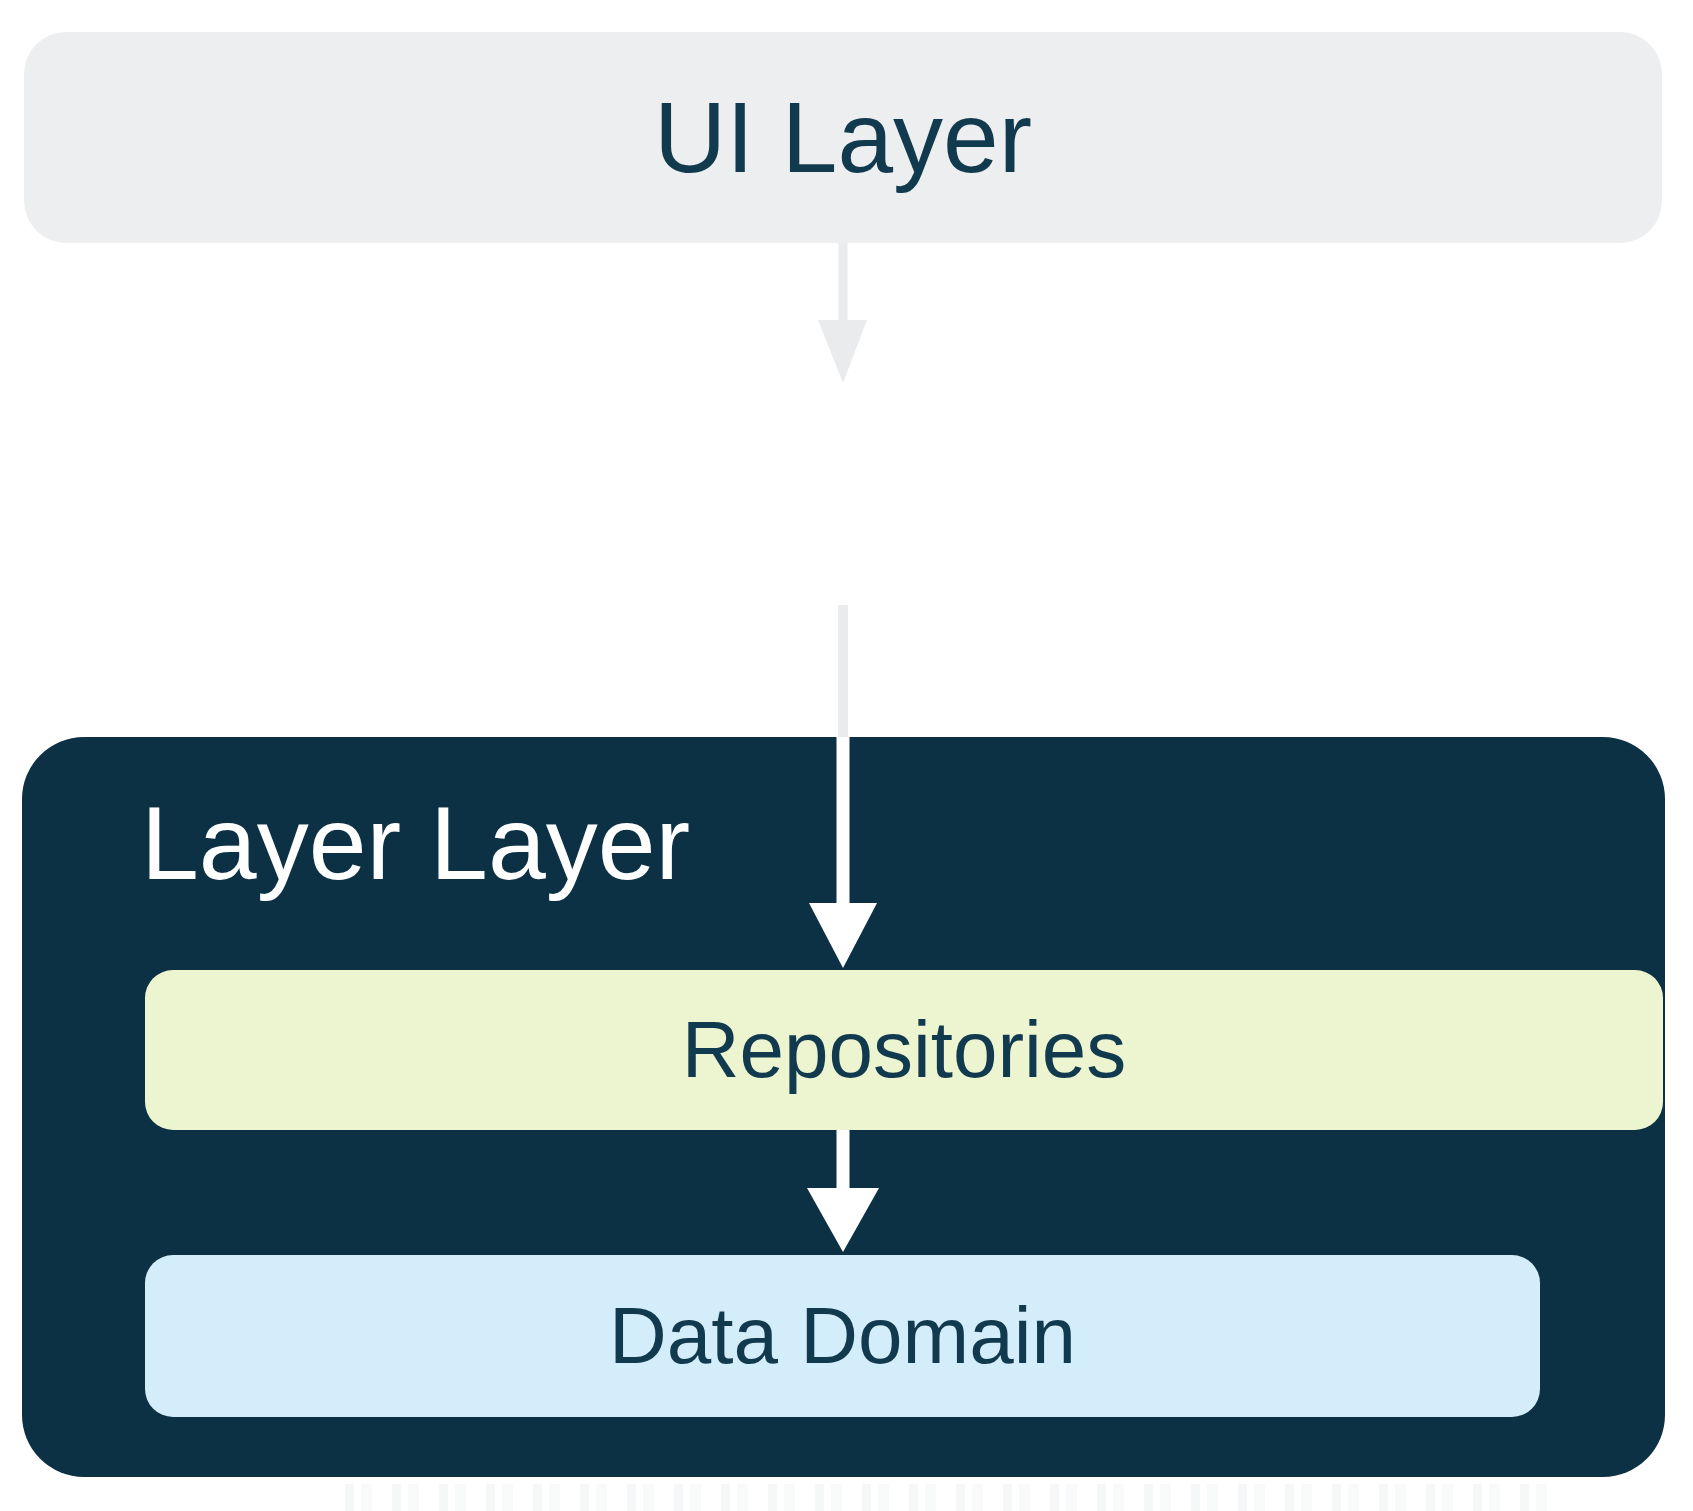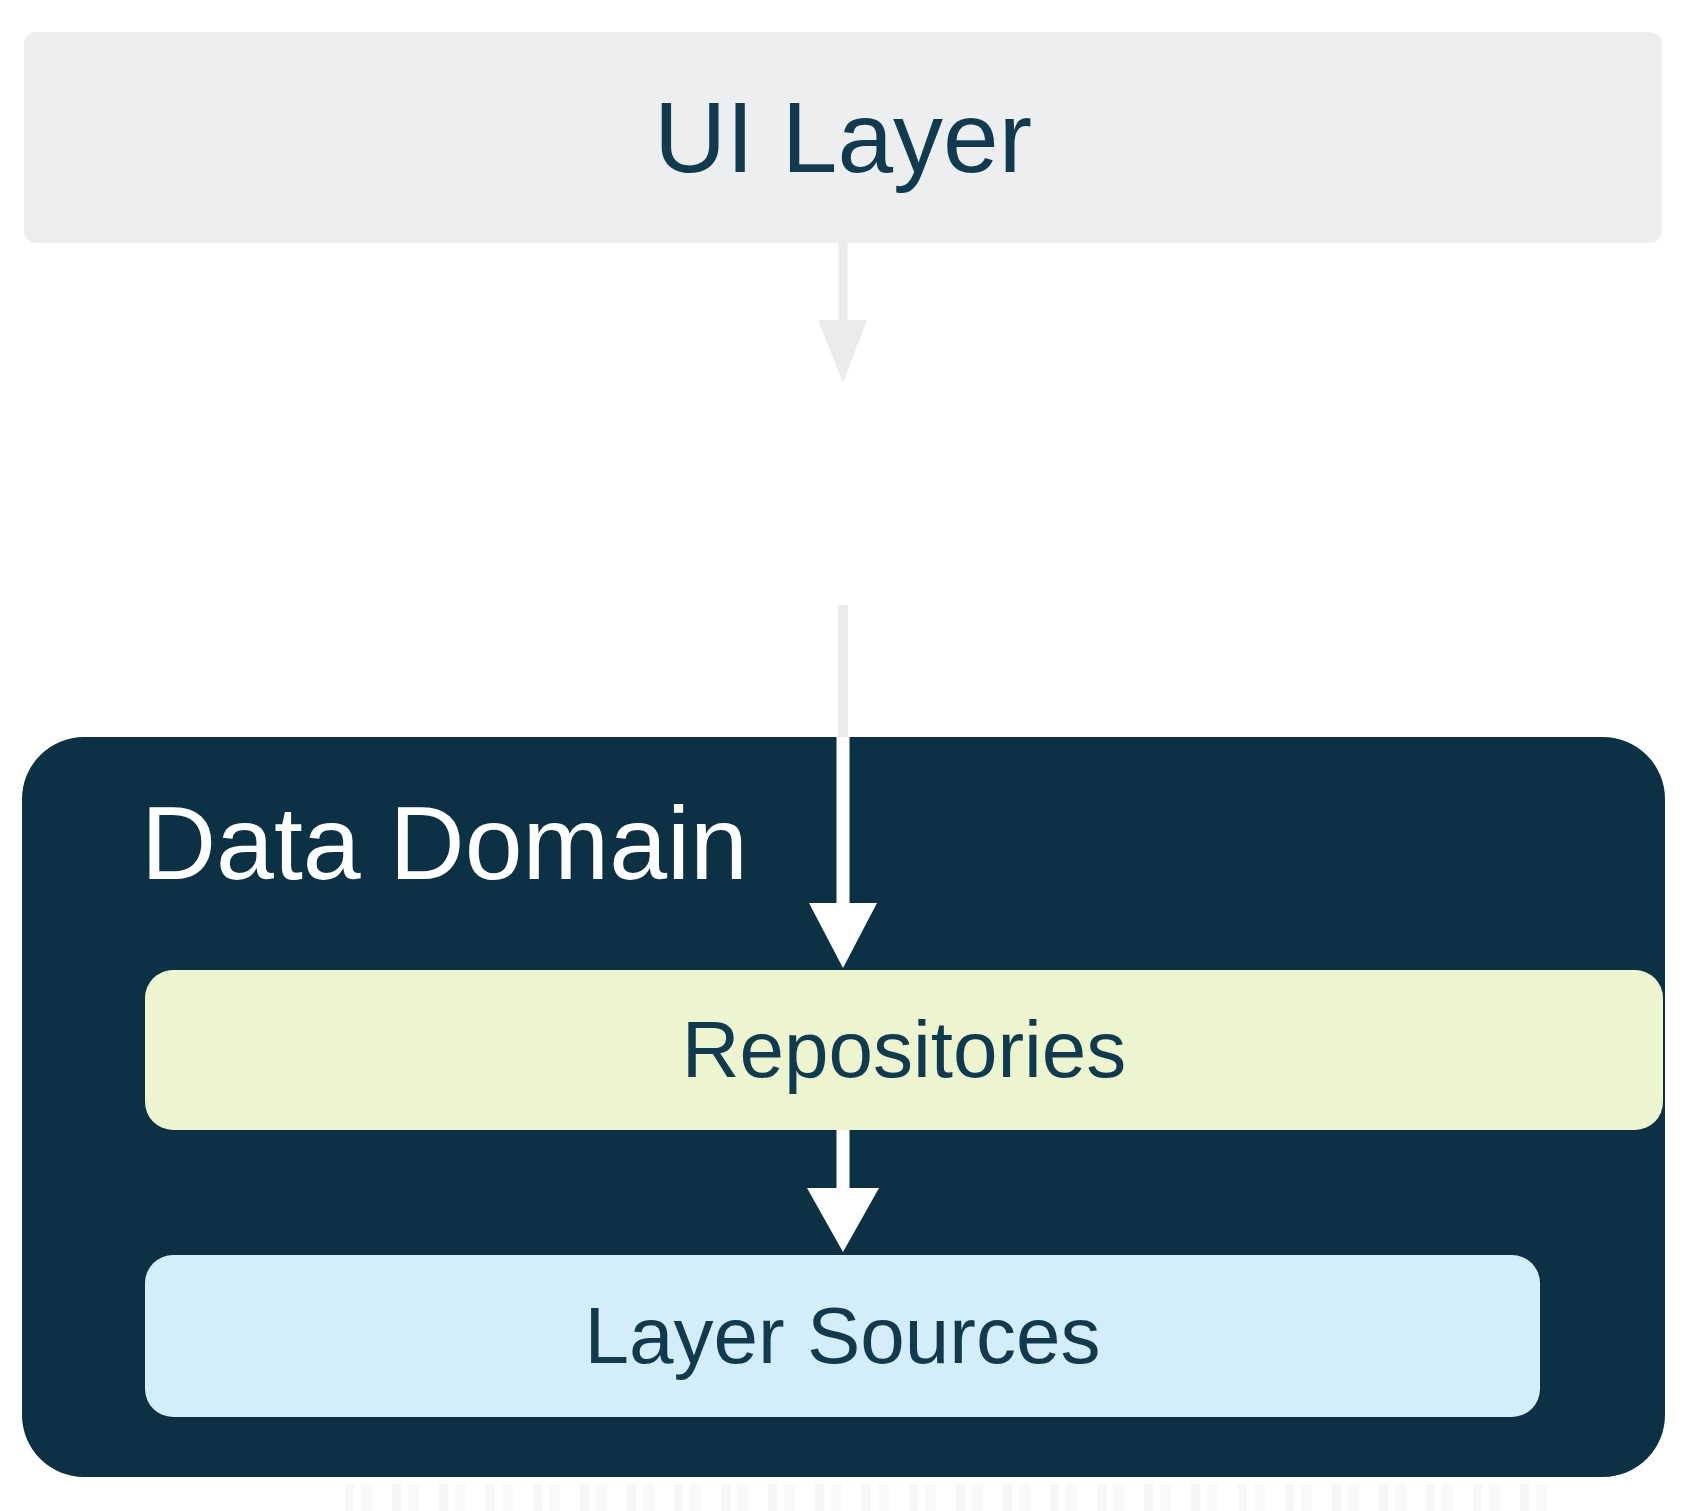--- a/index.html
+++ b/index.html
@@ -25,21 +25,21 @@
   .box-light {
     background: var(--light-box, #edeeef);
     color: var(--dark-text, #123a4e);
     border-radius: 42px;
   }
   .layer-label {
     font-size: 100px;
     letter-spacing: 0px;
     white-space: nowrap;
   }
-  .ui-box    { left: 24px; top: 32px;  width: 1638px; height: 211px; border-radius: 12px; }
+  .ui-box    { left: 24px; top: 32px;  width: 1638px; height: 211px; }
   .domain-box{ left: 24px; top: 388px; width: 1638px; height: 217px; }
 
   .data-box {
     position: absolute;
     left: 22px; top: 737px;
     width: 1643px; height: 740px;
     background: var(--dark-box, #0c3144);
     border-radius: 62px;
   }
   .data-box-title {
@@ -89,28 +89,28 @@
 <body>
 
 <div class="canvas">
 
   <div class="box box-light ui-box">
     <span class="layer-label">UI Layer</span>
   </div>
 
 
   <div class="data-box"></div>
-  <div class="data-box-title">Data Domain</div>
+  <div class="data-box-title">Layer Layer</div>
 
   <div class="box inner-box repo-box">
     <span>Repositories</span>
   </div>
 
   <div class="box inner-box src-box">
-    <span>Layer Sources</span>
+    <span>Data Domain</span>
   </div>
 
   <svg class="arrow-svg" width="1693" height="1511" viewBox="0 0 1693 1511">
 
     <g>
       <rect x="838.5" y="243" width="9" height="80" style="fill: var(--gray-arrow, #e9ebed);"></rect>
       <polygon points="818,320 867,320 843,383" style="fill: var(--gray-arrow, #e9ebed);"></polygon>
     </g>
 
     <g>

